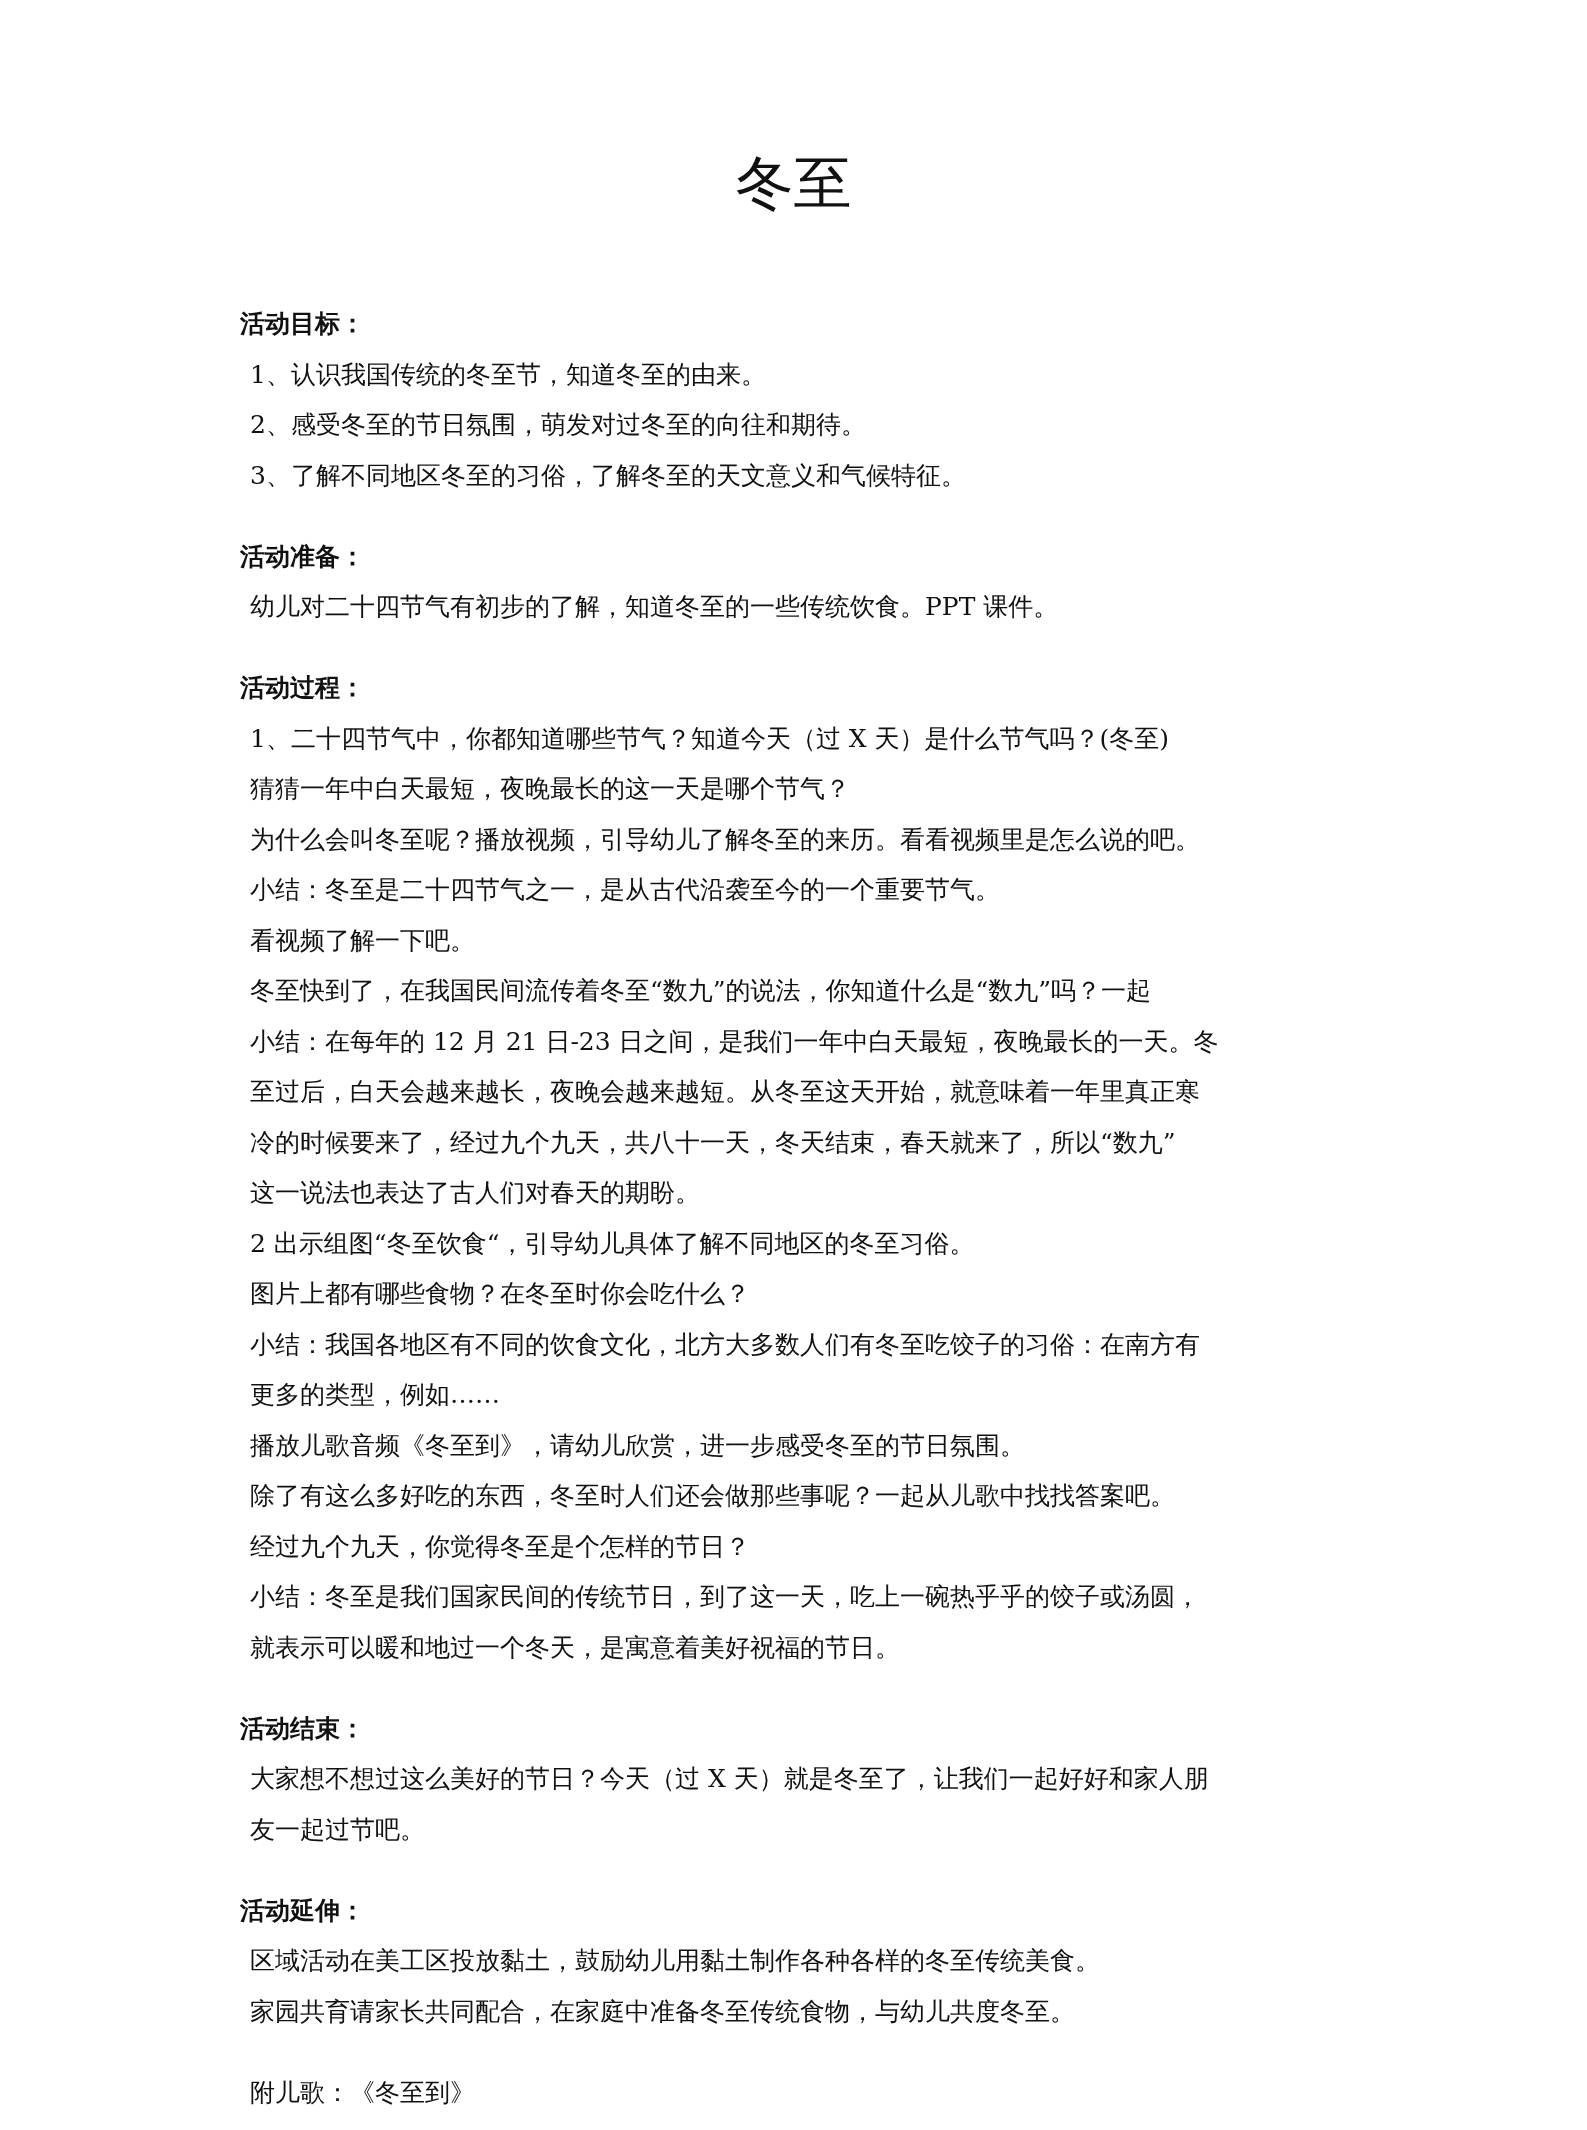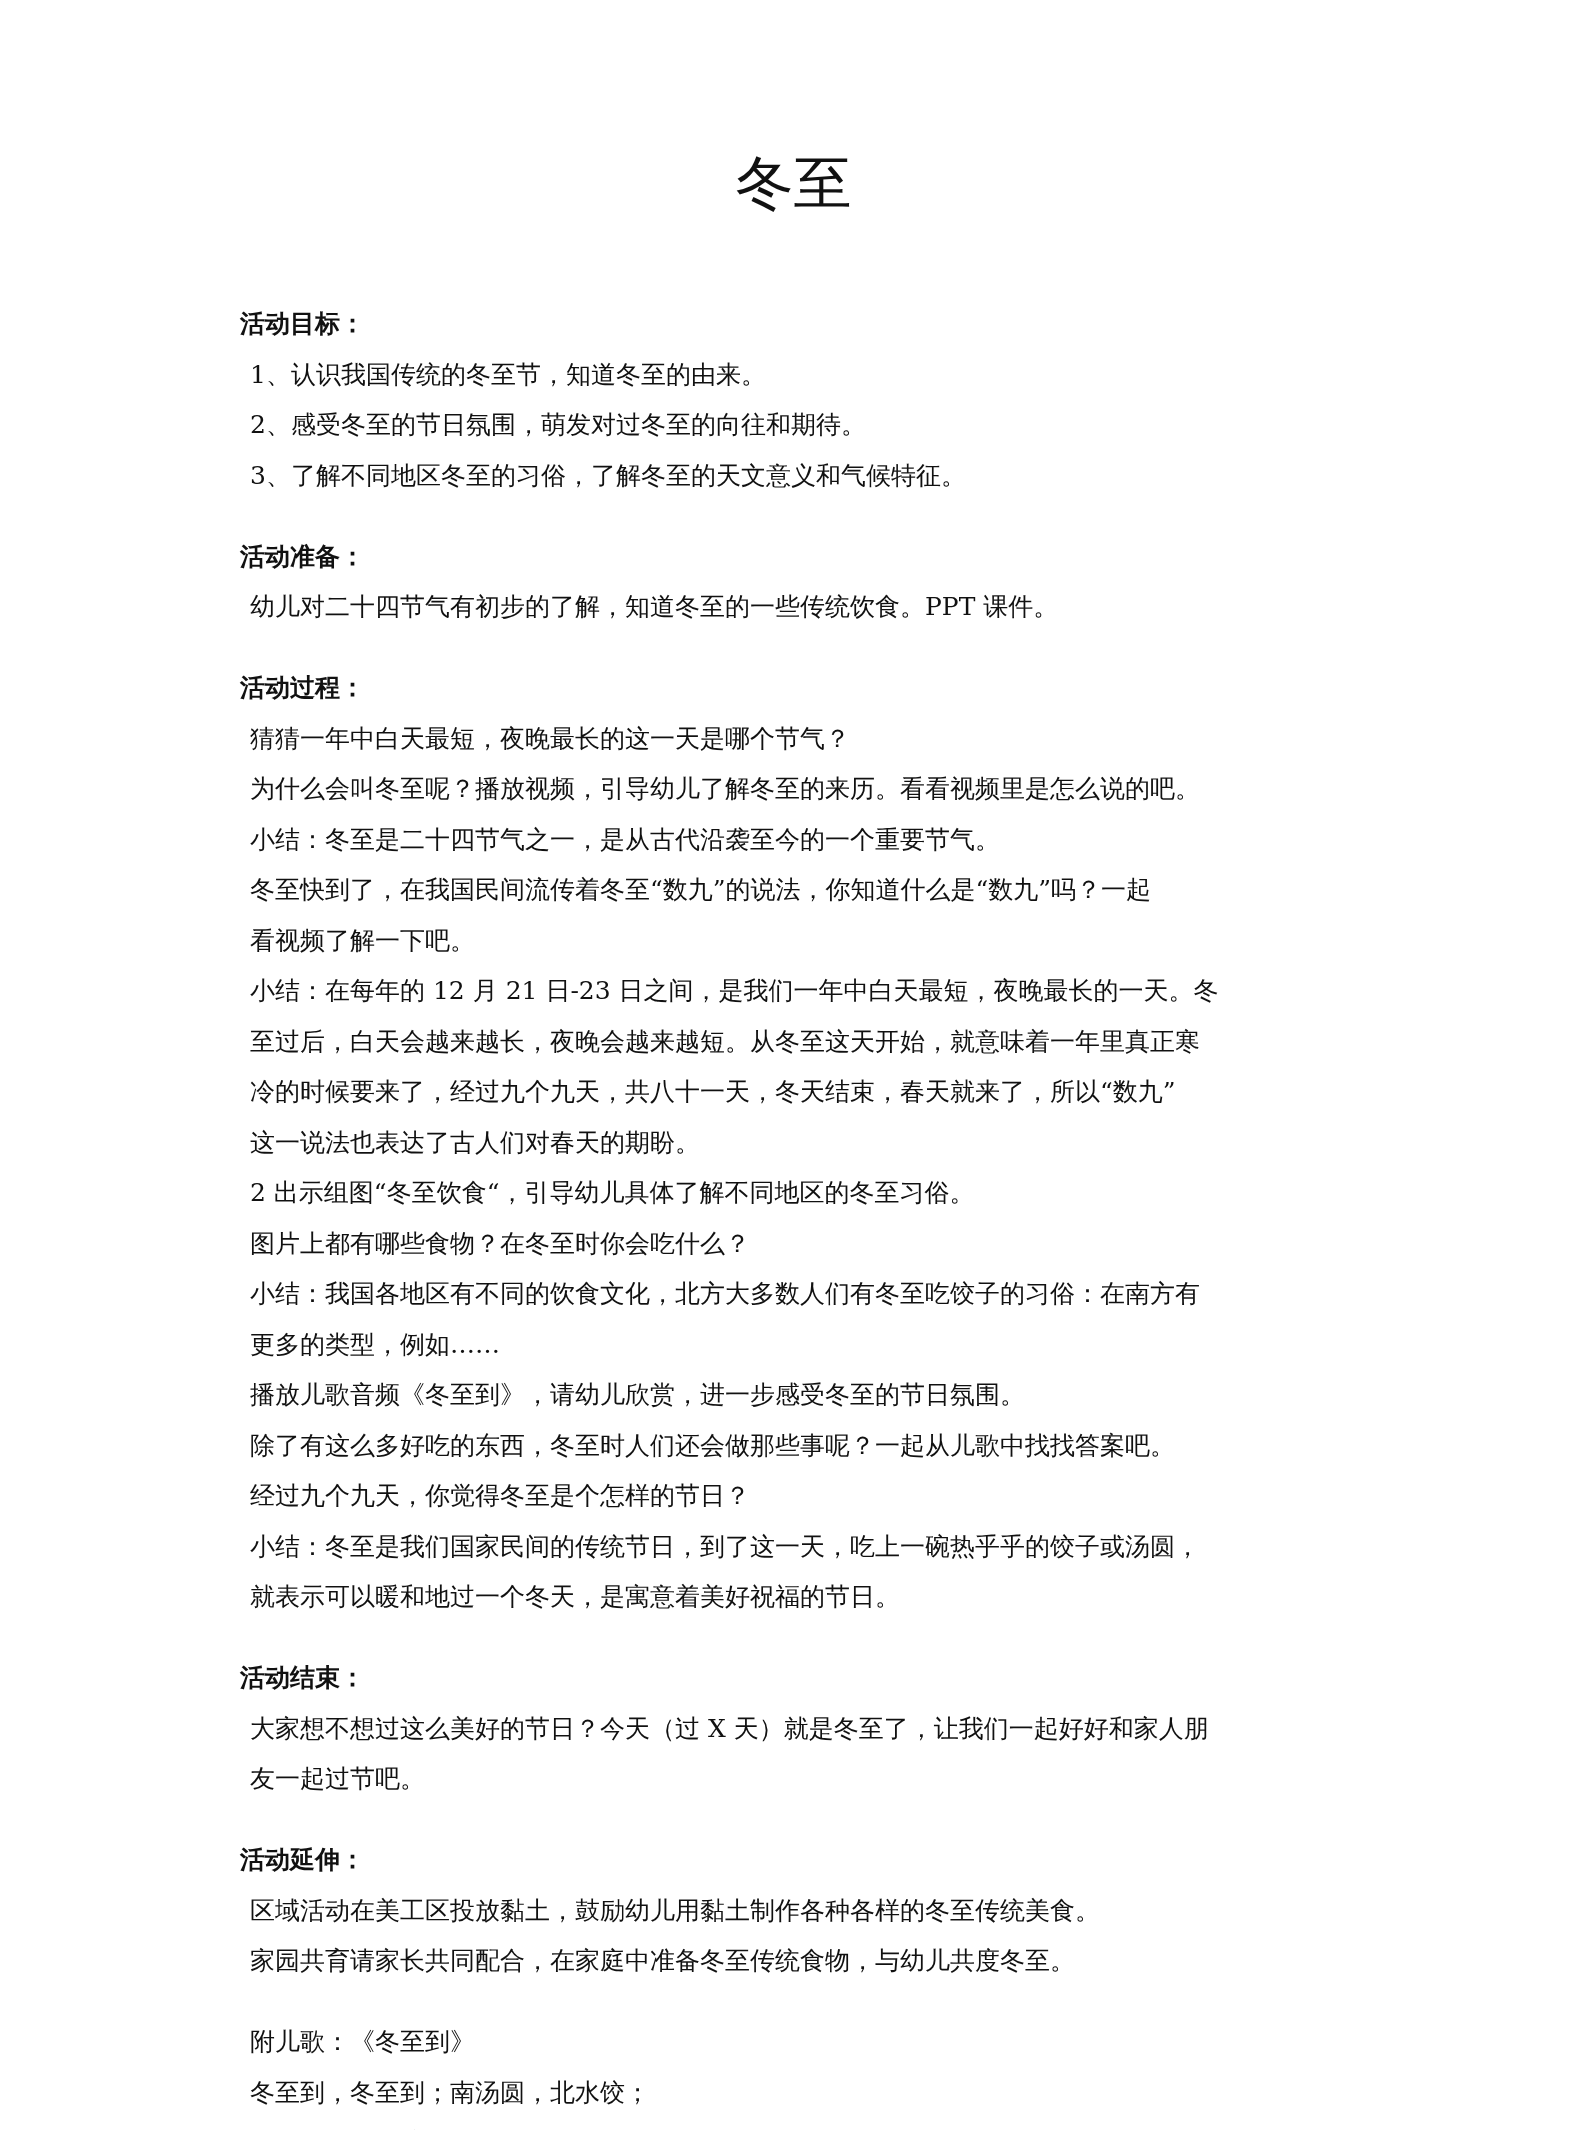--- a/index.html
+++ b/index.html
@@ -37,25 +37,26 @@
       <p class="line">3、了解不同地区冬至的习俗，了解冬至的天文意义和气候特征。</p>
     </div>
 
     <div class="section">
       <p class="heading">活动准备：</p>
       <p class="line">幼儿对二十四节气有初步的了解，知道冬至的一些传统饮食。PPT 课件。</p>
     </div>
 
     <div class="section">
       <p class="heading">活动过程：</p>
+      <p class="line">1、二十四节气中，你都知道哪些节气？知道今天（过 X 天）是什么节气吗？(冬至)</p>
       <p class="line">猜猜一年中白天最短，夜晚最长的这一天是哪个节气？</p>
       <p class="line">为什么会叫冬至呢？播放视频，引导幼儿了解冬至的来历。看看视频里是怎么说的吧。</p>
       <p class="line">小结：冬至是二十四节气之一，是从古代沿袭至今的一个重要节气。</p>
+      <p class="line">看视频了解一下吧。</p>
       <p class="line">冬至快到了，在我国民间流传着冬至“数九”的说法，你知道什么是“数九”吗？一起</p>
-      <p class="line">看视频了解一下吧。</p>
       <p class="line">小结：在每年的 12 月 21 日-23 日之间，是我们一年中白天最短，夜晚最长的一天。冬</p>
       <p class="line">至过后，白天会越来越长，夜晚会越来越短。从冬至这天开始，就意味着一年里真正寒</p>
       <p class="line">冷的时候要来了，经过九个九天，共八十一天，冬天结束，春天就来了，所以“数九”</p>
       <p class="line">这一说法也表达了古人们对春天的期盼。</p>
       <p class="line">2 出示组图“冬至饮食“，引导幼儿具体了解不同地区的冬至习俗。</p>
       <p class="line">图片上都有哪些食物？在冬至时你会吃什么？</p>
       <p class="line">小结：我国各地区有不同的饮食文化，北方大多数人们有冬至吃饺子的习俗：在南方有</p>
       <p class="line">更多的类型，例如……</p>
       <p class="line">播放儿歌音频《冬至到》，请幼儿欣赏，进一步感受冬至的节日氛围。</p>
       <p class="line">除了有这么多好吃的东西，冬至时人们还会做那些事呢？一起从儿歌中找找答案吧。</p>

